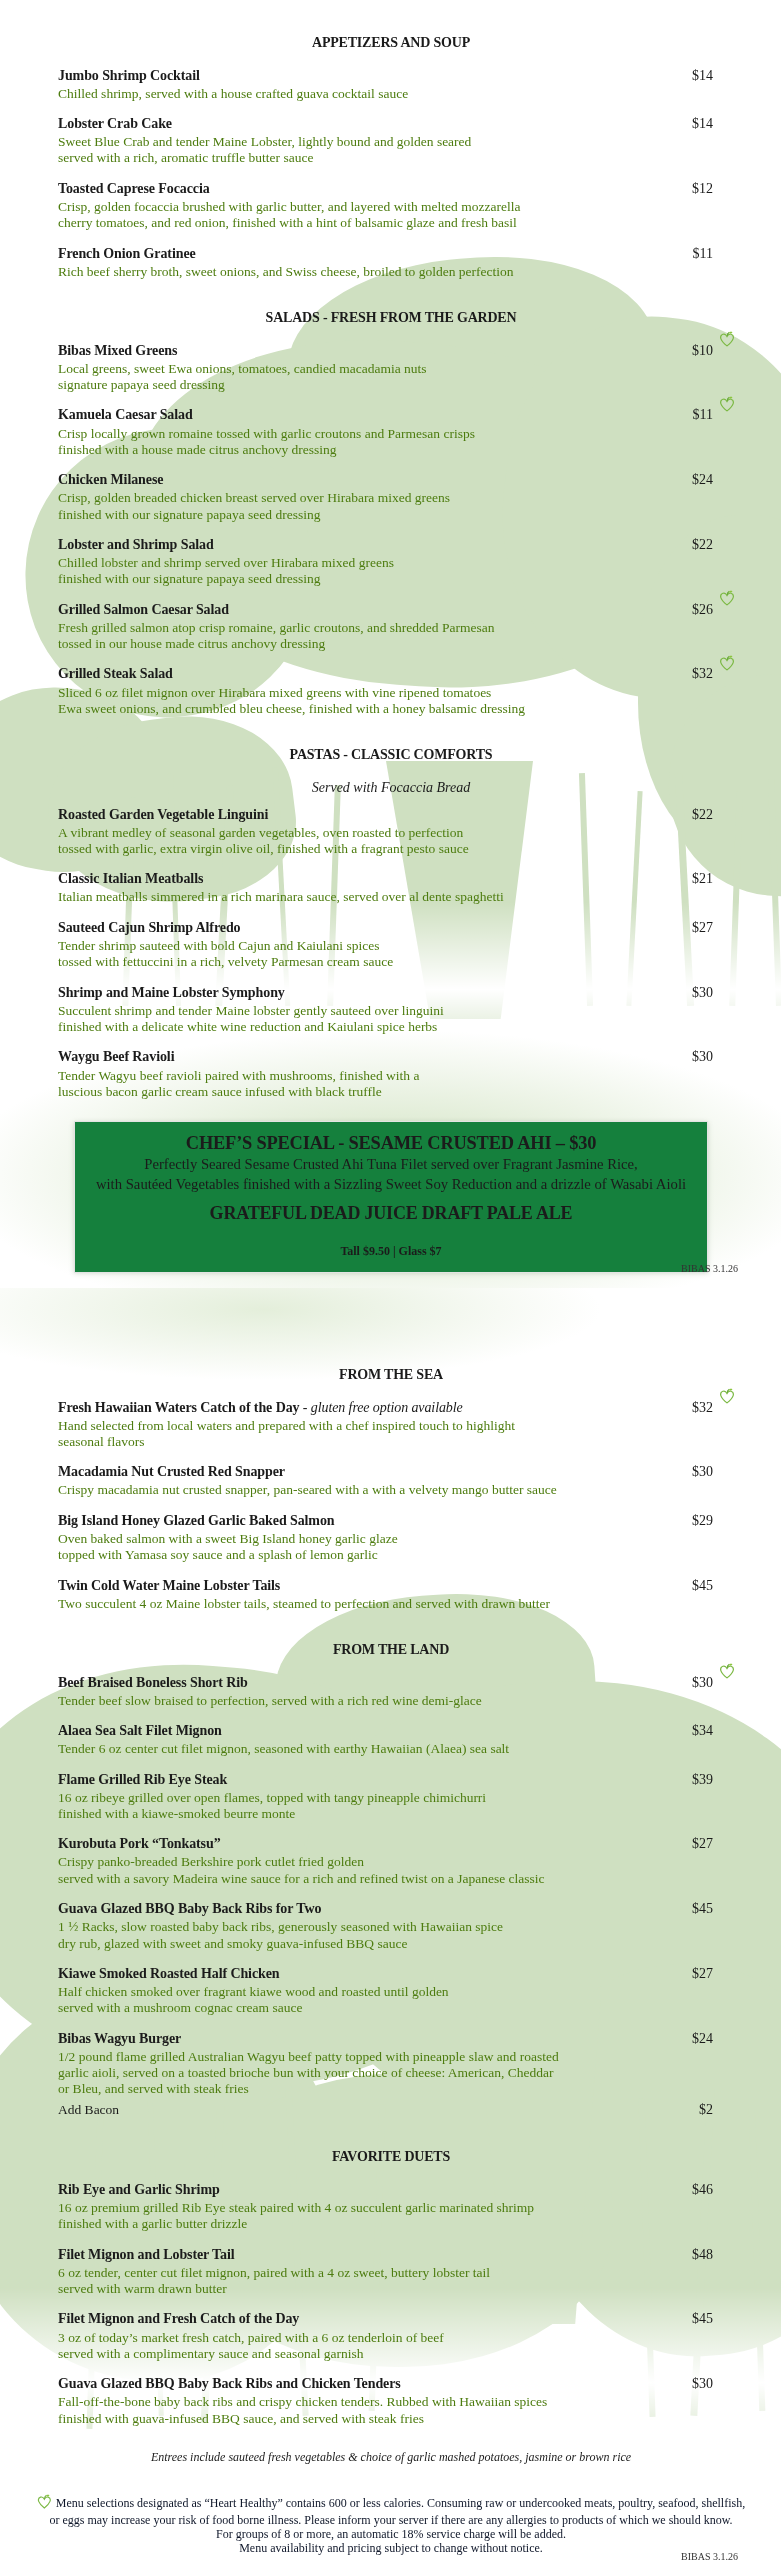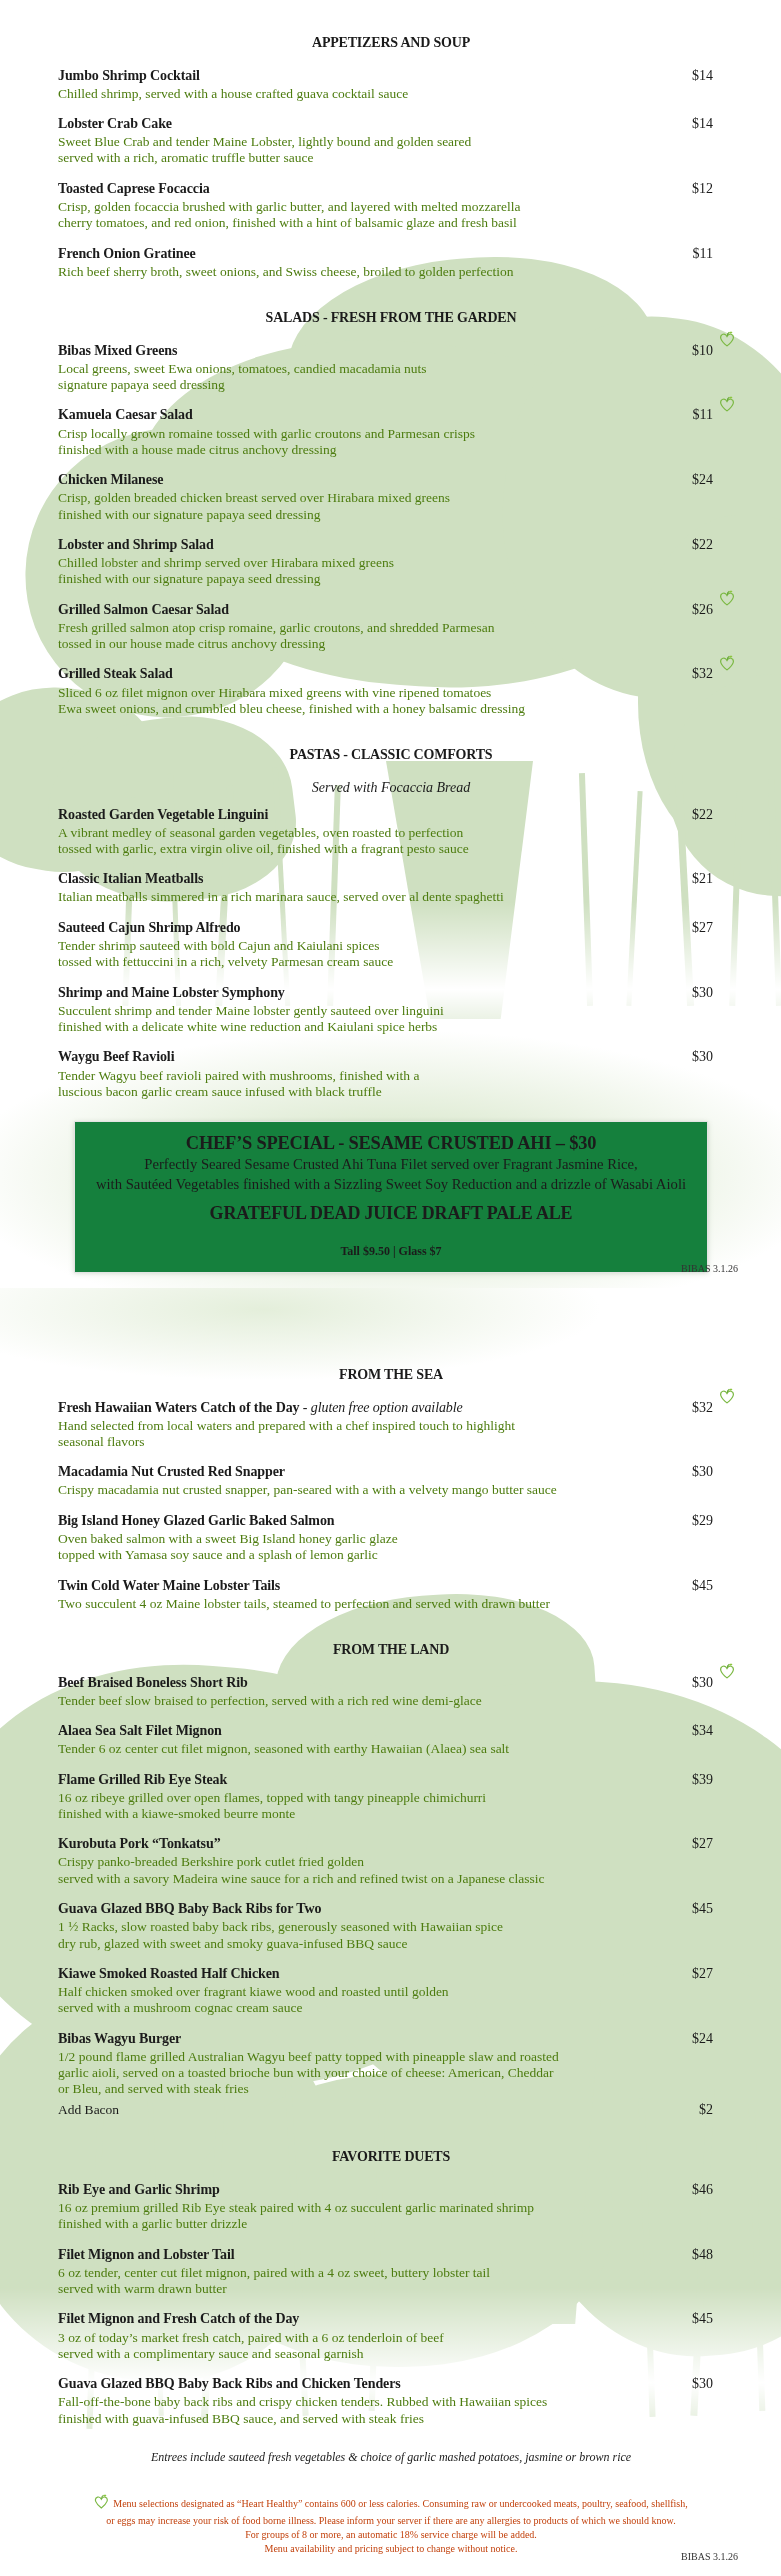--- a/index.html
+++ b/index.html
@@ -26,21 +26,21 @@
   .addon-row{display:flex;align-items:baseline;margin-top:3.7px;}
   .addon-label{flex:1;font-size:13.5px;line-height:18px;}
   .special-box{position:relative;z-index:2;margin:21px 74px 0 74px;background:#15803d;border:0.6px solid #e3e3e3;box-shadow:0 1.2px 4.9px rgba(90,110,80,0.25);text-align:center;padding:9.8px 18.4px 11px 18.4px;}
   .special-title{font-size:18.4px;font-weight:bold;line-height:22px;letter-spacing:-0.2px;}
   .special-line{font-size:14.7px;line-height:17px;margin-top:2.5px;}
   .special-line:first-of-type{margin-top:4.9px;}
   .beer-name{font-size:18px;font-weight:bold;line-height:21.5px;margin-top:9.8px;letter-spacing:-0.2px;}
   .beer-price{font-size:12px;font-weight:bold;line-height:19px;margin-top:18px;}
   .entrees-note{font-style:italic;font-size:12px;text-align:center;margin-top:21px;line-height:18.4px;}
   .legal{margin-top:28px;padding:0 29px;text-align:center;}
-  .legal-line{font-size:10px;line-height:14px;color:#c2410c;}
+  .legal-line{font-size:12px;line-height:14px;color:#0f172a;}
   .legal-icon{display:inline-block;vertical-align:-3.1px;margin-right:4.3px;}
   .version-label{position:absolute;z-index:3;top:1250px;right:44px;font-family:Liberation Serif, serif;font-size:10px;color:#333;margin-top:13px;}
 </style>
 </head>
 <body>
 
 <div class="menu">
 
   <div class="page">
     <div class="bg">

